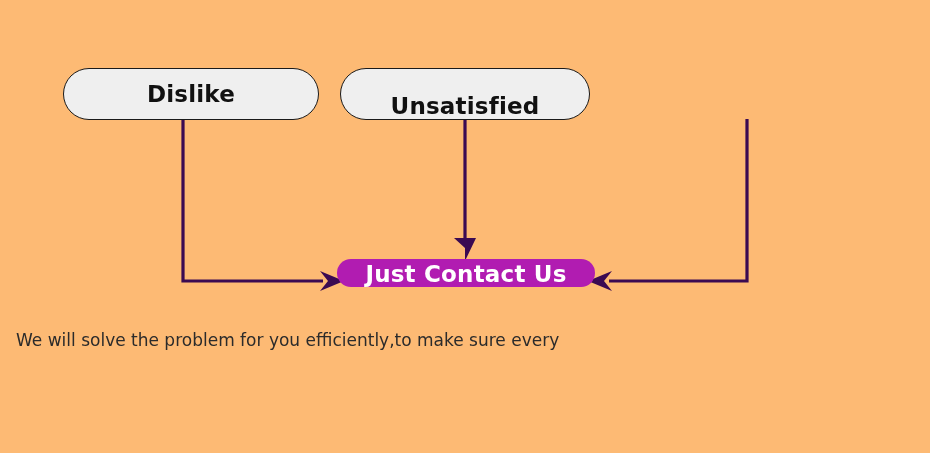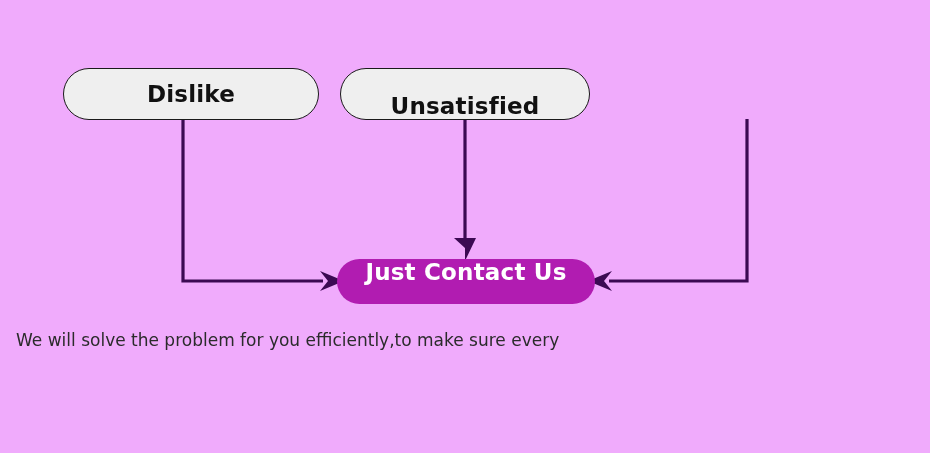--- a/index.html
+++ b/index.html
@@ -10,21 +10,21 @@
     width: 930px;
     height: 453px;
     background: #efefef;
     font-family: "DejaVu Sans", "Liberation Sans", sans-serif;
     overflow: hidden;
   }
   #stage {
     position: relative;
     width: 930px;
     height: 453px;
-    background: #f0abfc;
+    background: #fdba74;
   }
 
   
   #connectors {
     position: absolute;
     left: 0;
     top: 0;
     width: 930px;
     height: 453px;
     pointer-events: none;
@@ -53,25 +53,25 @@
   #box-dislike  { left: 63px;  top: 68px; width: 256px; }
   #box-unsat    { left: 340px; top: 68px; width: 250px; align-items: flex-end; }
   #box-quality  { left: 612px; top: 68px; width: 256px; }
 
   
   #cta-pill {
     position: absolute;
     left: 337px;
     top: 259px;
     width: 258px;
-    height: 45px;
+    height: 28px;
     border-radius: 23px;
     background: #b11cb1;
     display: flex;
-    align-items: flex-start;
+    align-items: flex-end;
     justify-content: center;
     cursor: pointer;
   }
   #cta-label {
     font-size: 23px;
     font-weight: bold;
     color: #ffffff;
     letter-spacing: 0.2px;
     white-space: nowrap;
   }

